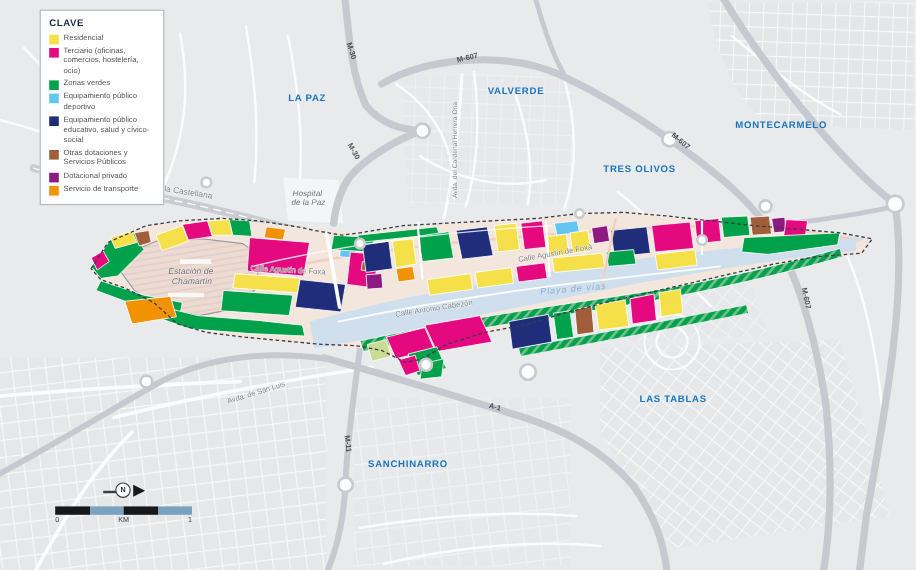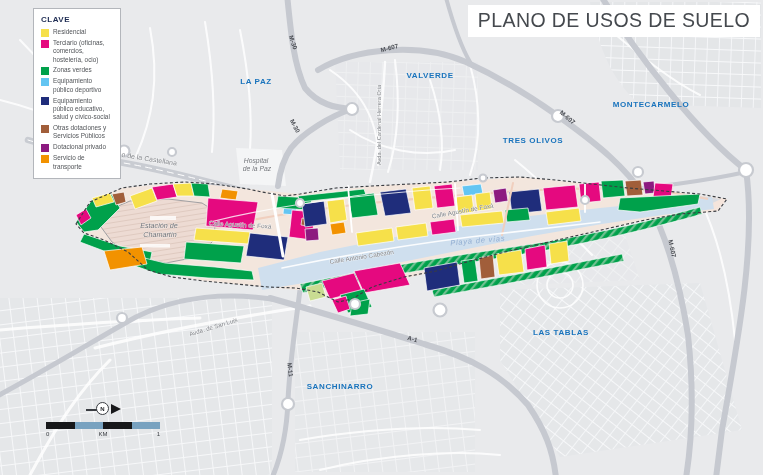--- a/index.html
+++ b/index.html
@@ -15,21 +15,21 @@
 
   
   text{font-family:"Liberation Sans",sans-serif;}
   .lbl-district{fill:#1a74bd;font-weight:bold;font-size:8px;letter-spacing:.6px;text-anchor:middle;}
   .lbl-road{fill:#4b4e54;font-weight:bold;font-size:6.3px;text-anchor:middle;}
   .lbl-street{fill:#7f8287;font-size:6.4px;text-anchor:middle;paint-order:stroke;stroke:rgba(255,255,255,.75);stroke-width:.7px;}
   .lbl-place{fill:#6f7277;font-size:6.8px;font-style:italic;text-anchor:middle;paint-order:stroke;stroke:rgba(255,255,255,.6);stroke-width:.6px;}
   .lbl-yard{fill:#92aed2;font-size:7.5px;font-style:italic;text-anchor:middle;letter-spacing:.8px;}
 
   
-  .legend{position:absolute;left:33px;top:8px;width:88px;background:#ffffff;
+  .legend{position:absolute;left:33px;top:8px;width:104px;background:#ffffff;
           border:1px solid #b3b6bb;box-sizing:border-box;padding:6px 6px 5px 7px;z-index:5;}
   .legend h1{margin:0 0 4px 0;font-size:8px;letter-spacing:.5px;color:#1d2b52;font-weight:bold;}
   .legend .row{display:flex;align-items:flex-start;margin-bottom:2.5px;}
   .legend .sw{flex:0 0 8px;width:8px;height:8px;margin-right:4px;margin-top:.5px;}
   .legend .lab{font-size:6.4px;line-height:1.3;color:#515458;}
 
   
   .titlebox{position:absolute;right:3px;top:5px;background:#ffffff;z-index:5;
             padding:4px 10px 5px 10px;}
   .titlebox span{font-size:19.5px;color:#45494e;letter-spacing:.4px;white-space:nowrap;}
@@ -325,23 +325,20 @@
   <div class="row">
     <div class="sw" style="background: rgb(140, 26, 128);"></div>
     <div class="lab">Dotacional privado</div>
   </div>
   <div class="row">
     <div class="sw" style="background: rgb(242, 146, 0);"></div>
     <div class="lab">Servicio de transporte</div>
   </div>
 </div>
 
-<div class="titlebox">
-  <span>PLANO DE USOS DE SUELO</span>
-</div>
 
 <div class="scalewrap">
   <div class="compass">
     <div class="tail"></div>
     <div class="circ">N</div>
     <div class="tri"></div>
   </div>
   <div class="bar">
     <div class="b1"></div>
         <div class="b2"></div>

